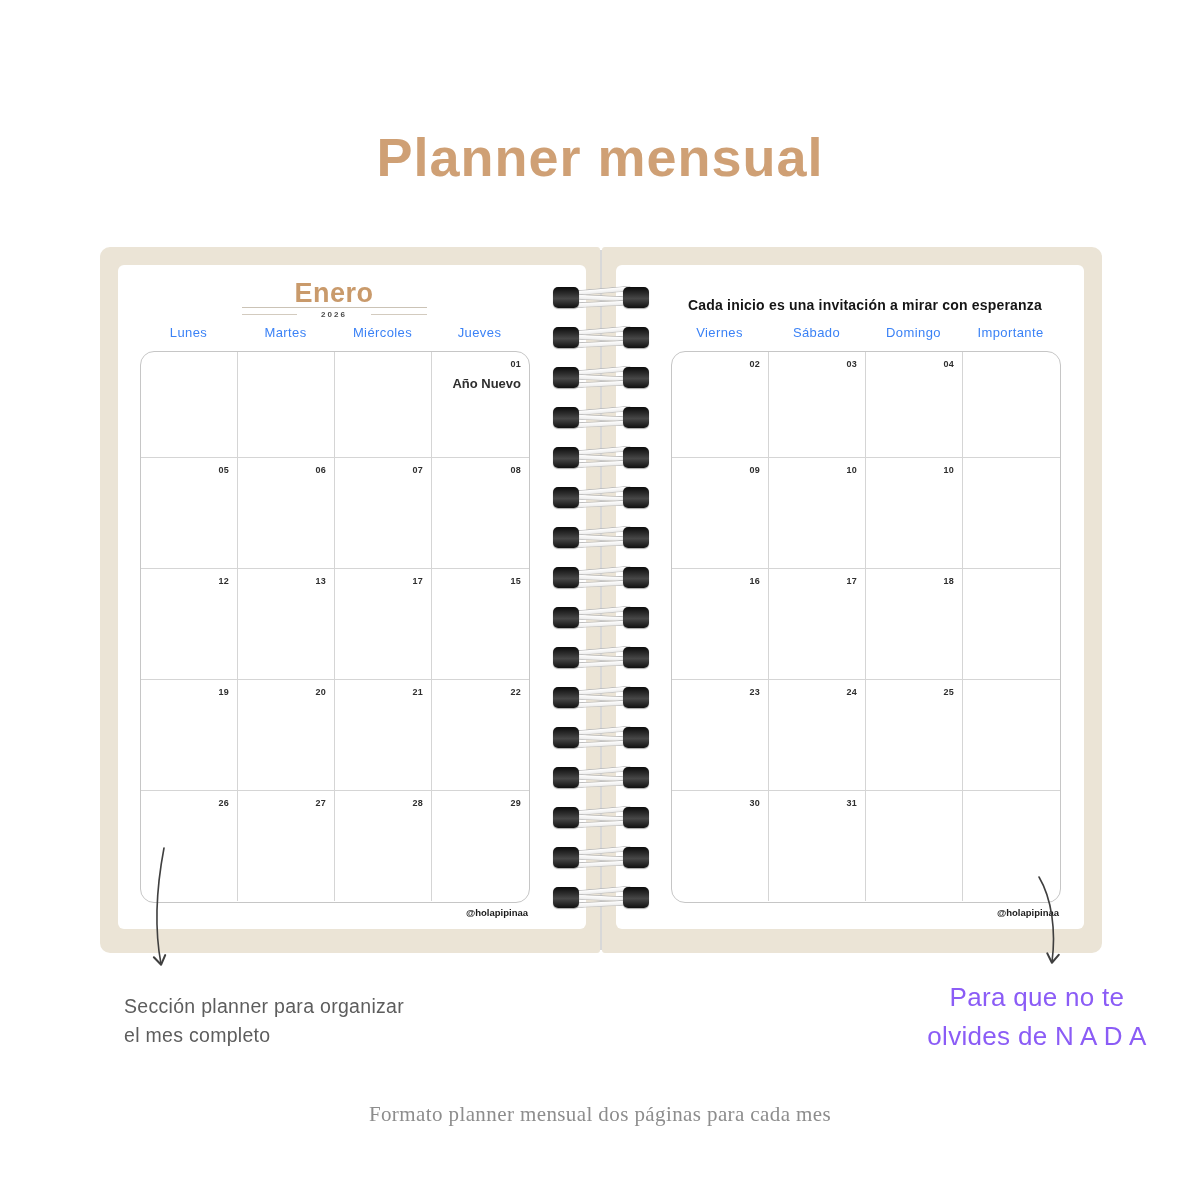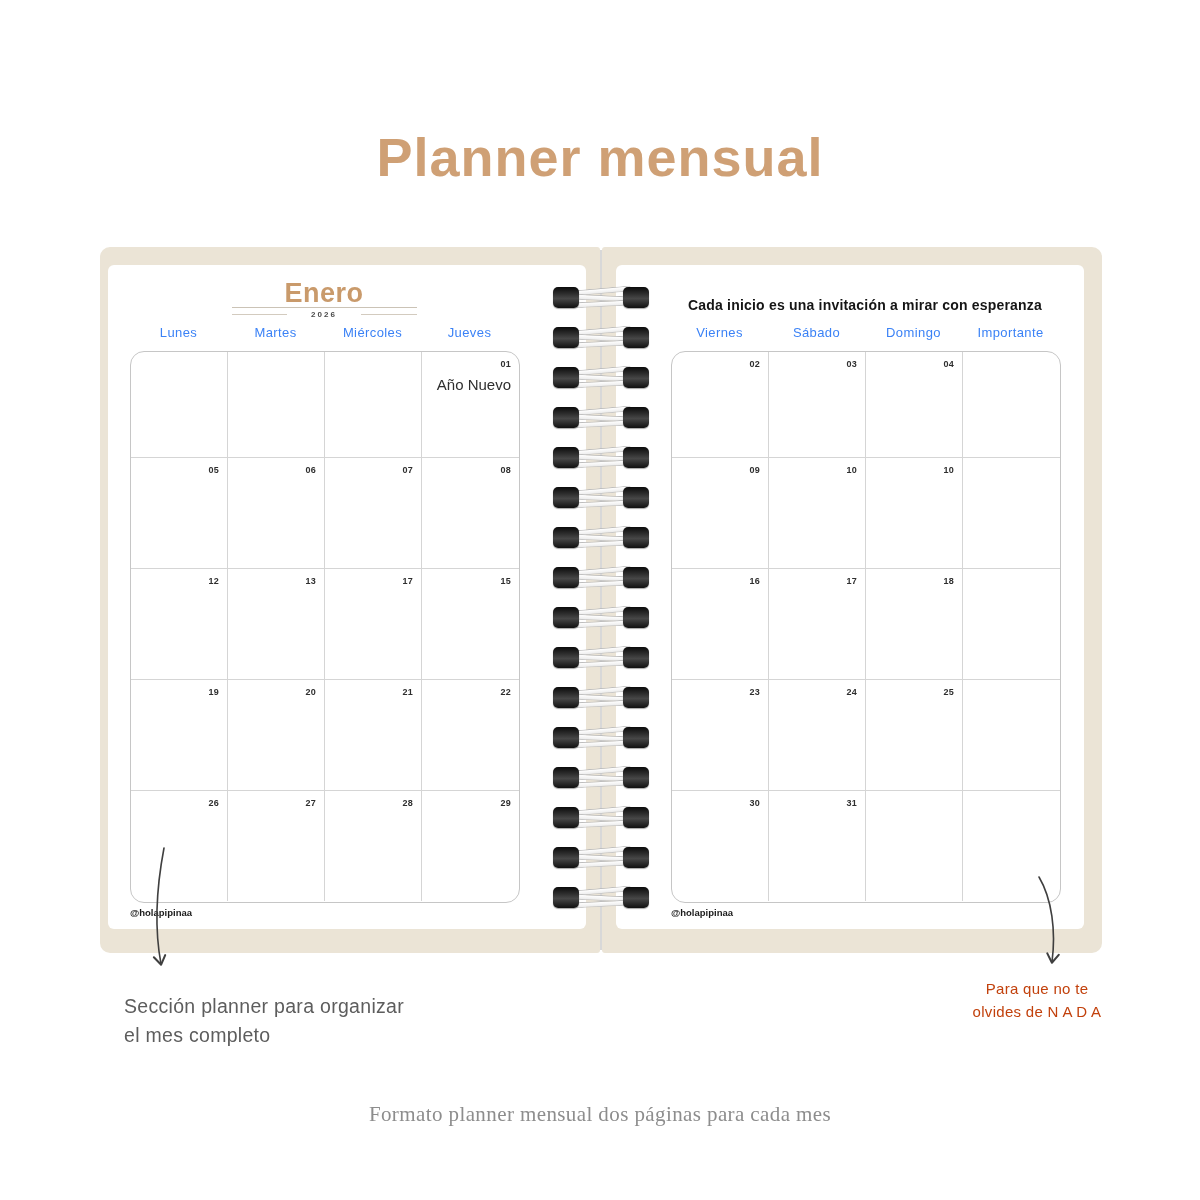--- a/index.html
+++ b/index.html
@@ -8,21 +8,21 @@
 
   
   .main-title{position:absolute;top:126px;left:0;width:100%;text-align:center;
     font-size:54px;font-weight:700;color:#cfa075;letter-spacing:1px;}
 
   
   .page{position:absolute;top:247px;height:706px;width:500px;background:#ebe4d6;}
   .page.left{left:100px;border-radius:10px 3px 3px 10px;}
   .page.right{left:602px;border-radius:3px 10px 10px 3px;}
   .page-inner{position:absolute;top:18px;bottom:24px;background:#fff;border-radius:6px;}
-  .page.left  .page-inner{left:8px;right:14px;padding-left:36px;}
+  .page.left  .page-inner{left:18px;right:14px;padding-left:36px;}
   .page.right .page-inner{left:14px;right:18px;}
 
   .spine-gap{position:absolute;left:599px;top:250px;width:3px;height:700px;background:#d8d8d8;}
 
   
   .month-block{position:absolute;top:14px;left:22px;width:388px;text-align:center;}
   .month-name{font-size:27px;font-weight:600;color:#c99a6b;letter-spacing:0.5px;line-height:1.1;}
   .month-underline{width:185px;height:1px;background:#cbc3b6;margin:-2px auto 0;}
   .year-row{display:flex;align-items:center;width:185px;margin:2px auto 0;gap:24px;}
   .year-row .yline{flex:1;height:1px;background:#d3cbbf;}
@@ -43,24 +43,24 @@
   .cal-grid{position:absolute;top:86px;width:388px;height:550px;background:#fff;
     border:1px solid #c6c6c6;border-radius:14px;overflow:hidden;display:grid;
     grid-template-columns:repeat(4,1fr);grid-template-rows:106px 111px 111px 111px 110px;}
   .page.left  .cal-grid{left:22px;}
   .page.right .cal-grid{left:55px;}
   .cell{border-right:1px solid #d5d5d5;border-bottom:1px solid #d5d5d5;
     padding:7px 8px 0;text-align:right;box-sizing:border-box;}
   .cell:nth-child(4n){border-right:none;}
   .cell:nth-child(n+17){border-bottom:none;}
   .date-num{font-size:9px;font-weight:700;color:#2e2e2e;letter-spacing:0.3px;min-height:10px;}
-  .date-note{font-size:15px;font-weight:400;color:#2e2e2e;margin-top:7px;}
-
-  
-  .handle{position:absolute;top:642px;width:388px;text-align:left;
+  .date-note{font-size:13px;font-weight:700;color:#2e2e2e;margin-top:7px;}
+
+  
+  .handle{position:absolute;top:642px;width:388px;text-align:right;
     font-size:9.5px;font-weight:700;color:#1b1b1b;}
   .page.left  .handle{left:22px;}
   .page.right .handle{left:55px;}
 
   
   .spiral{position:absolute;left:553px;top:247px;width:96px;height:707px;}
   .coil{position:absolute;left:0;width:96px;height:22px;}
   .coil .cap{position:absolute;top:0;width:26px;height:21px;border-radius:5px;z-index:2;
     background:linear-gradient(180deg,#0a0a0a 0%,#474747 55%,#101010 100%);
     box-shadow:0 1px 1px rgba(0,0,0,0.35);}
@@ -72,21 +72,21 @@
   .wire.w2{top:8px;transform:rotate(3deg);}
   .wire.w3{top:14px;transform:rotate(-3deg);}
 
   
   .arrows{position:absolute;left:0;top:0;pointer-events:none;}
 
   
   .ann-left{position:absolute;left:124px;top:992px;font-size:19.5px;color:#5d5d5d;
     line-height:1.5;letter-spacing:0.3px;}
   .ann-right{position:absolute;left:912px;top:978px;width:250px;text-align:center;
-    font-size:15px;color:#c2410c;line-height:1.5;letter-spacing:0.3px;}
+    font-size:26px;color:#8b5cf6;line-height:1.5;letter-spacing:0.3px;}
 
   
   .caption{position:absolute;top:1102px;left:0;width:100%;text-align:center;
     font-size:21px;color:#8d8d8d;letter-spacing:0.4px;font-family:Liberation Serif, serif;}
 </style>
 </head>
 <body>
 
 <div class="canvas">
 

